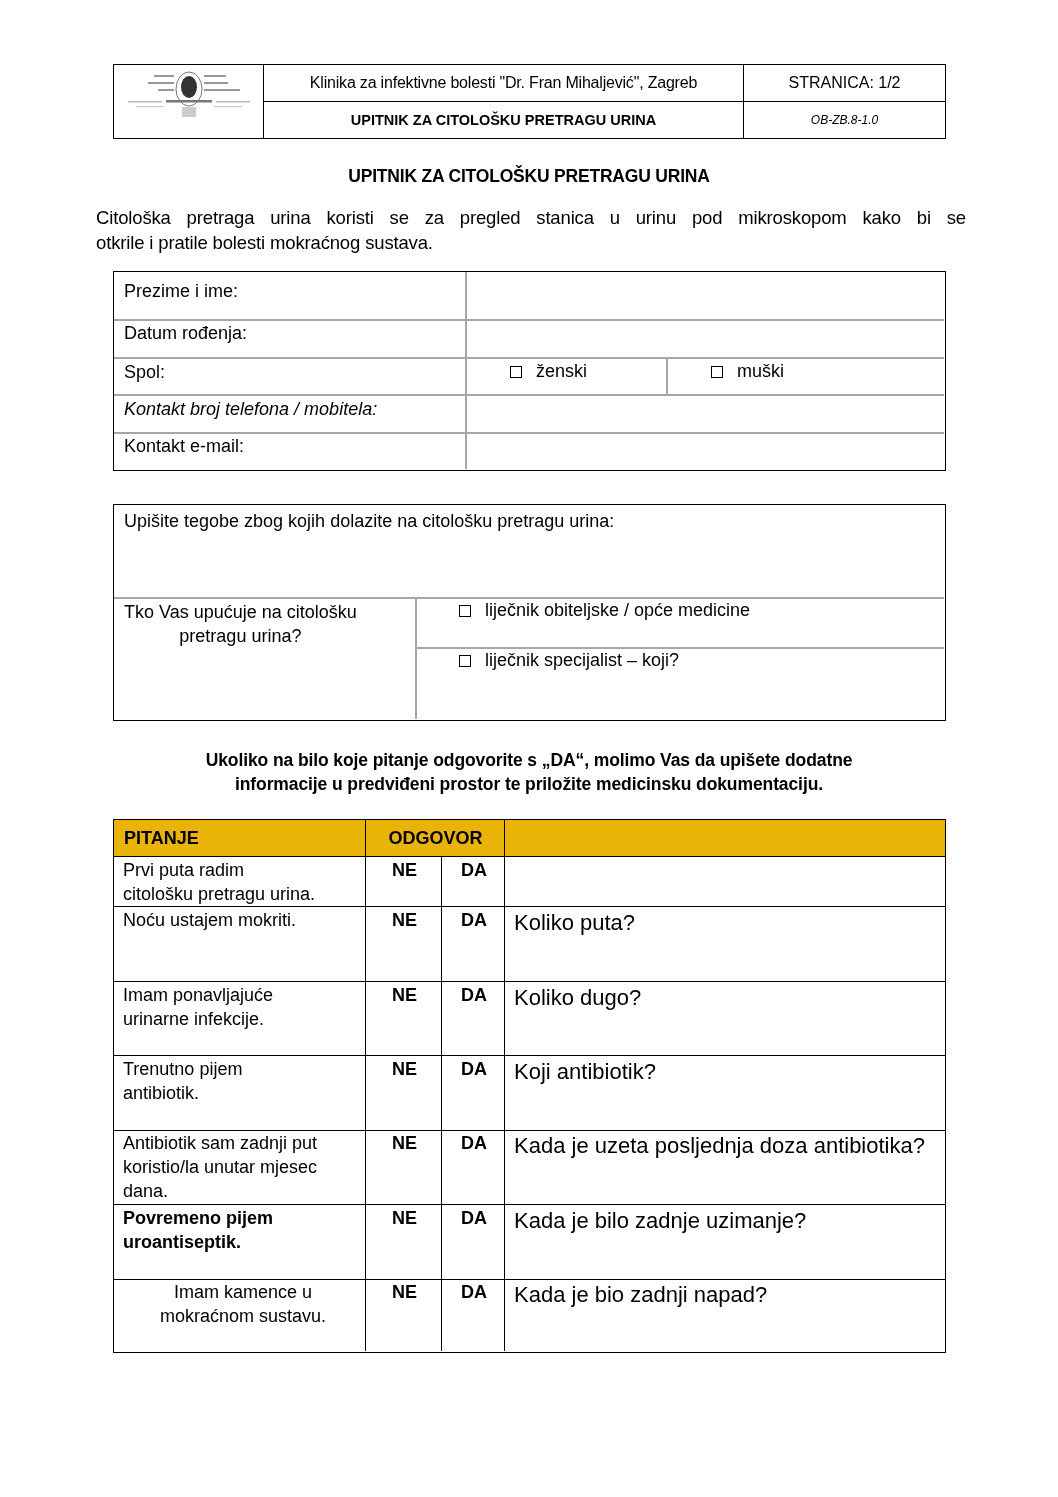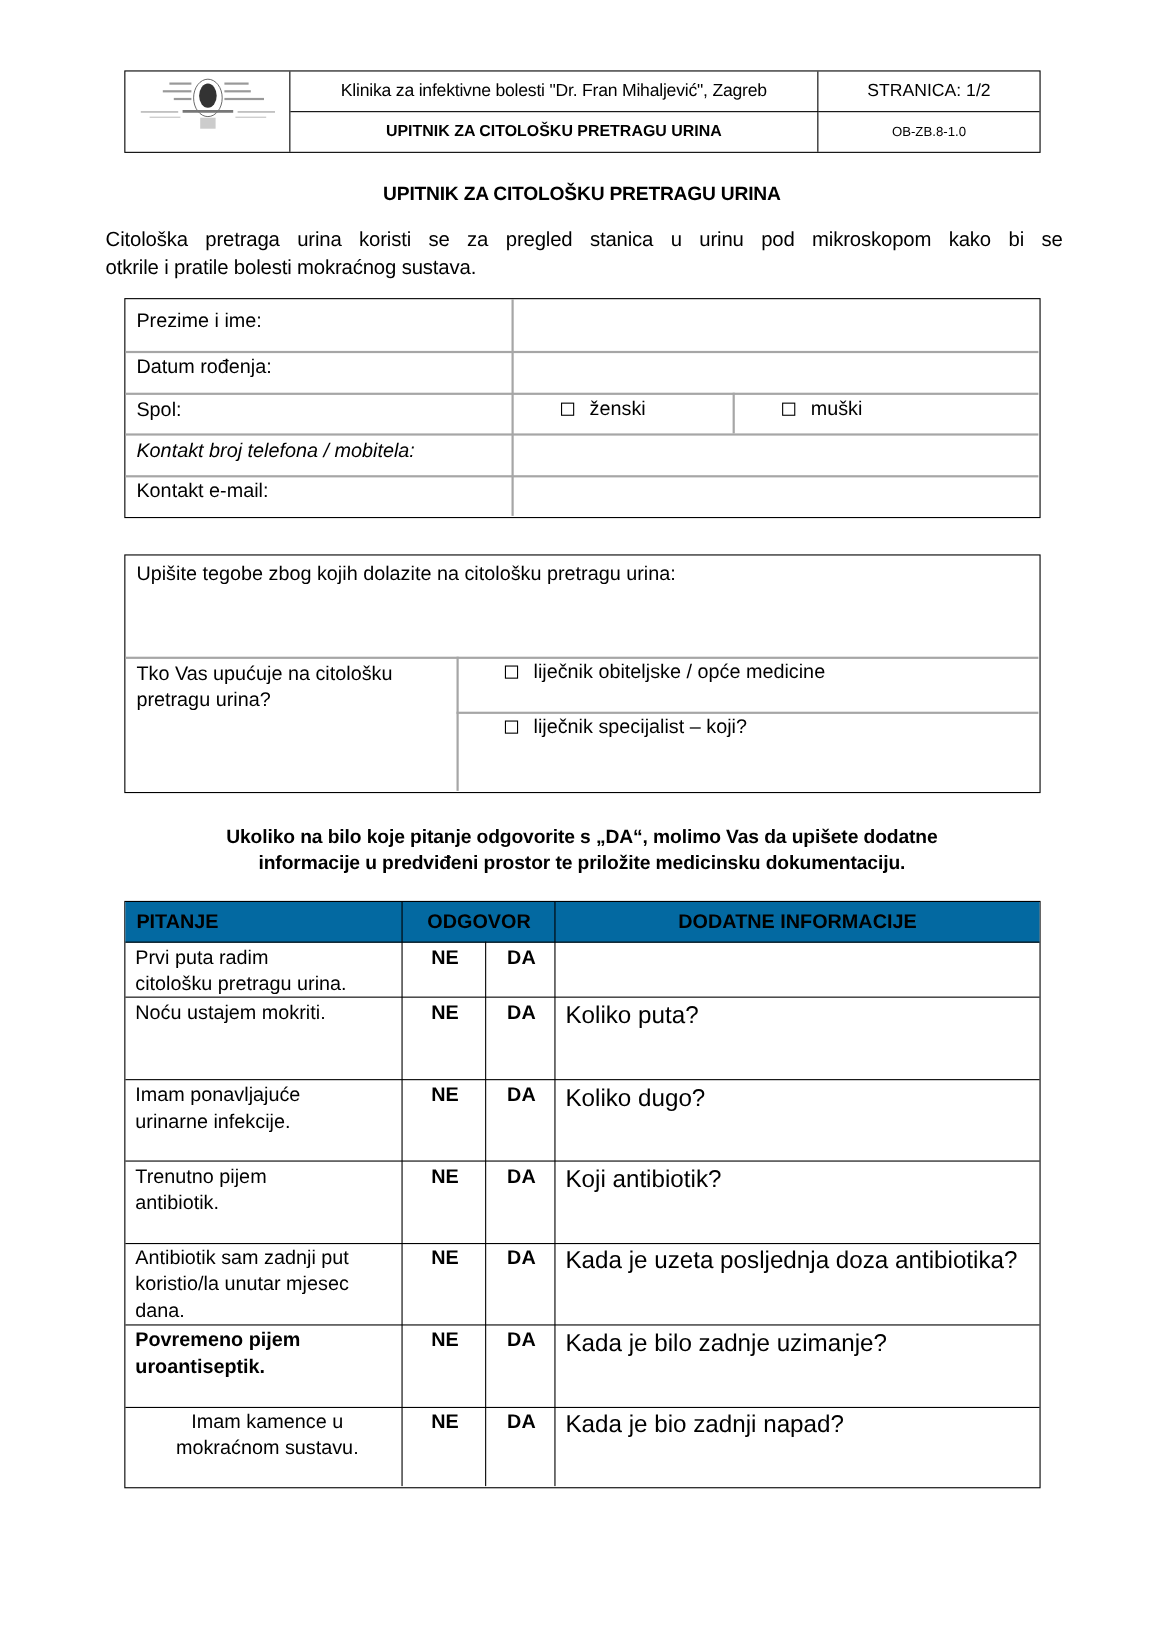--- a/index.html
+++ b/index.html
@@ -7,42 +7,42 @@
   .abs { position: absolute; }
 
   
   .hdr { position: absolute; left: 113px; top: 64px; width: 833px; height: 75px; border: 1.5px solid #000; box-sizing: border-box; }
   .hdr-logo { position: absolute; left: 0; top: 0; width: 150px; height: 100%; border-right: 1.5px solid #000; box-sizing: border-box; display: flex; align-items: flex-start; justify-content: center; }
   .hdr-logo svg { margin-top: 4px; }
   .hdr-cell { position: absolute; display: flex; align-items: center; justify-content: center; box-sizing: border-box; font-family: "Liberation Sans", sans-serif; }
   .hdr-inst { left: 150px; top: 0; width: 480px; height: 37px; border-bottom: 1.5px solid #000; border-right: 1.5px solid #000; font-size: 16px; letter-spacing: -0.2px; }
   .hdr-page { left: 630px; top: 0; width: 201px; height: 37px; border-bottom: 1.5px solid #000; font-size: 16px; font-weight: normal; }
   .hdr-title { left: 150px; top: 37px; width: 480px; height: 36px; border-right: 1.5px solid #000; font-size: 14.5px; font-weight: bold; }
-  .hdr-code { left: 630px; top: 37px; width: 201px; height: 36px; font-size: 12px; }
+  .hdr-code { left: 630px; top: 37px; width: 201px; height: 36px; font-size: 12px; font-style: italic; }
 
   .main-title { position: absolute; left: 0; width: 1058px; top: 166px; text-align: center; font-size: 17.5px; font-weight: bold; letter-spacing: -0.2px; }
   .intro { position: absolute; left: 96px; top: 205px; width: 870px; font-size: 18.5px; line-height: 25px; letter-spacing: -0.15px; }
 
   
   .t1 { position: absolute; left: 113px; top: 271px; width: 833px; height: 200px; border: 1.5px solid #000; box-sizing: border-box; }
   .t1 .lbl { position: absolute; left: 10px; font-size: 18px; }
   .gline-h { position: absolute; height: 0; border-top: 2px solid #a6a6a6; }
   .gline-v { position: absolute; width: 0; border-left: 2px solid #a6a6a6; }
   .chk { position: absolute; display: flex; align-items: center; font-size: 18px; }
   .box { display: inline-block; width: 12px; height: 12px; border: 1.5px solid #000; margin-right: 14px; box-sizing: border-box; }
 
   
   .t2 { position: absolute; left: 113px; top: 504px; width: 833px; height: 217px; border: 1.5px solid #000; box-sizing: border-box; }
   .t2 .txt { position: absolute; font-size: 18px; line-height: 24px; }
 
   .notice { position: absolute; left: 0; width: 1058px; top: 748px; text-align: center; font-size: 17.5px; font-weight: bold; line-height: 24px; letter-spacing: -0.1px; }
 
   
   .t3 { position: absolute; left: 113px; top: 819px; width: 833px; height: 534px; border: 1.5px solid #000; box-sizing: border-box; }
-  .t3 .hrow { position: absolute; left: 0; top: 0; width: 100%; height: 37px; background: #0369a1; border-bottom: 1.5px solid #000; box-sizing: border-box; }
+  .t3 .hrow { position: absolute; left: 0; top: 0; width: 100%; height: 37px; background: #eab308; border-bottom: 1.5px solid #000; box-sizing: border-box; }
   .t3 .hcell { position: absolute; top: 0; height: 100%; display: flex; align-items: center; font-size: 18px; font-weight: bold; }
   .t3 .vline { position: absolute; width: 0; border-left: 1.5px solid #000; }
   .t3 .hline { position: absolute; left: 0; width: 100%; height: 0; border-top: 1.5px solid #000; }
   .t3 .q { position: absolute; left: 9px; width: 240px; font-size: 18px; line-height: 24px; }
   .t3 .ne, .t3 .da { position: absolute; font-size: 18px; font-weight: bold; text-align: center; }
   .t3 .ne { left: 252px; width: 77px; }
   .t3 .da { left: 329px; width: 62px; }
   .t3 .info { position: absolute; left: 400px; font-size: 22px; }
 </style>
 </head>
@@ -111,21 +111,21 @@
   <div class="abs" style="left:354px; top:162px; width:476px; height:35px;"></div>
 </div>
 
 <div class="t2">
   <div class="txt" style="left:10px; top:4px;">Upišite tegobe zbog kojih dolazite na citološku pretragu urina:</div>
   <div class="abs" style="left:0; top:30px; width:830px; height:62px;"></div>
   <div class="gline-h" style="left:0; width:830px; top:92px;"></div>
   <div class="gline-v" style="left:301px; top:92px; height:122px;"></div>
   <div class="gline-h" style="left:301px; width:529px; top:142px;"></div>
 
-  <div class="txt" style="left:10px; top:95px;">
+  <div class="txt" style="left:10px; top:95px;text-align:center;">
     <div>Tko Vas upućuje na citološku</div>
     <div>pretragu urina?</div>
   </div>
   <div class="chk" style="left:345px; top:95px;">
     <span class="box"></span>
     <span>liječnik obiteljske / opće medicine</span>
   </div>
   <div class="chk" style="left:345px; top:145px;">
     <span class="box"></span>
     <span>liječnik specijalist – koji?</span>
@@ -134,21 +134,20 @@
 
 <div class="notice">
   <div>Ukoliko na bilo koje pitanje odgovorite s „DA“, molimo Vas da upišete dodatne</div>
   <div>informacije u predviđeni prostor te priložite medicinsku dokumentaciju.</div>
 </div>
 
 <div class="t3">
   <div class="hrow">
     <div class="hcell" style="left:10px;">PITANJE</div>
     <div class="hcell" style="left:252px; width:139px; justify-content:center;">ODGOVOR</div>
-    <div class="hcell" style="left:391px; width:440px; justify-content:center;">DODATNE INFORMACIJE</div>
   </div>
 
   <div class="vline" style="left:251px; top:0; height:531px;"></div>
   <div class="vline" style="left:327px; top:36px; height:495px;"></div>
   <div class="vline" style="left:390px; top:0; height:531px;"></div>
 
   <div class="hline" style="top:86px;"></div>
   <div class="hline" style="top:161px;"></div>
   <div class="hline" style="top:235px;"></div>
   <div class="hline" style="top:310px;"></div>

